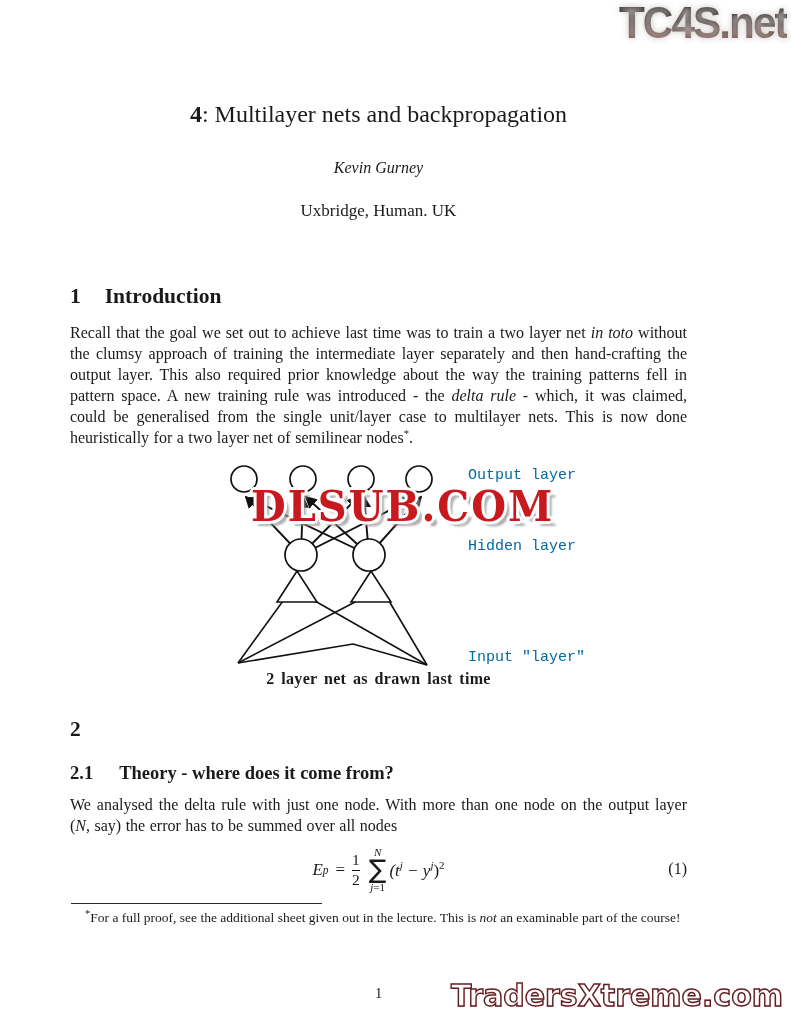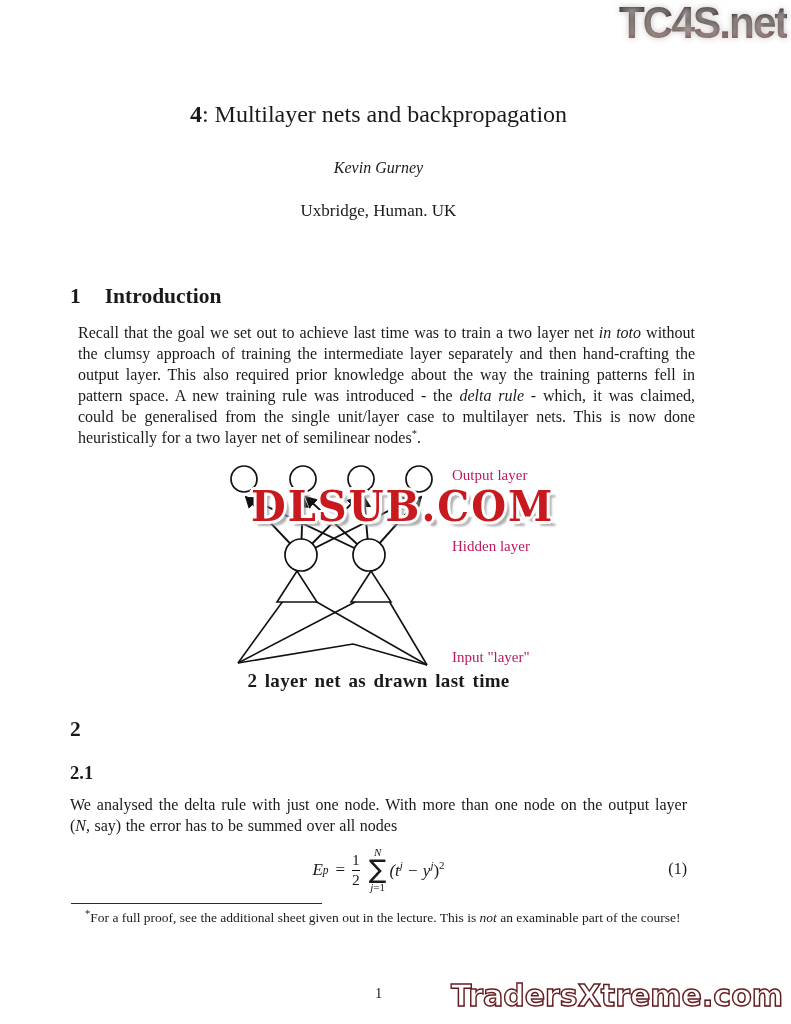--- a/index.html
+++ b/index.html
@@ -49,33 +49,33 @@
   .affiliation{top:200px; text-align:center; font-size:17px; line-height:22px;}
   
   .sec{display:flex; font-weight:bold;}
   .sec-1{top:284px; font-size:21.5px;}
   .sec-2{top:717px; font-size:21.5px;}
   .sec-sub{top:763px; font-size:18.5px;}
   .sec .sec-num{margin-right:24px;}
   .sec-sub .sec-num{margin-right:26px;}
   
   .para{font-size:16px; line-height:20.9px; text-align:justify; word-spacing:0.5px;}
-  .para-intro{top:323px;margin-left:8px;}
+  .para-intro{top:323px;}
   .para-2{top:795px;}
   .sup{font-size:10.5px; vertical-align:super; line-height:0;}
   
   .fig-svg{position:absolute; left:0; top:455px; z-index:1;}
   .fig-label{
-    position:absolute; left:452px; z-index:2;
-    font-family:Liberation Serif, serif; font-size:15px; color:#be185d;
+    position:absolute; left:468px; z-index:2;
+    font-family:Liberation Mono, monospace; font-size:15px; color:#0369a1;
   }
   .fig-label-output{top:467px;}
   .fig-label-hidden{top:538px;}
   .fig-label-input{top:649px;}
-  .fig-caption{top:670px; text-align:center; font-weight:bold; font-size:19px;
+  .fig-caption{top:670px; text-align:center; font-weight:bold; font-size:16px;
     letter-spacing:0.3px; word-spacing:2.5px;}
   
   .equation{top:841px; height:58px; display:flex; align-items:center; justify-content:center; font-size:17px;}
   .mvar{font-style:italic;}
   .msub{font-size:11.5px; font-style:italic; vertical-align:-4px;}
   .meq{margin:0 7px;}
   .frac{display:inline-flex; flex-direction:column; align-items:center; font-size:15.5px; line-height:1.05; margin-right:6px;}
   .frac-bar{border-top:1.4px solid #111; width:100%; margin:1px 0; height:0;}
   .bigsum{display:inline-flex; flex-direction:column; align-items:center; line-height:1; margin:0 3px;}
   .bigsum .lim{font-size:11px;}
@@ -157,20 +157,21 @@
   <div class="fig-label fig-label-output">Output layer</div>
   <div class="fig-label fig-label-hidden">Hidden layer</div>
   <div class="fig-label fig-label-input">Input "layer"</div>
   <div class="col fig-caption">2 layer net as drawn last time</div>
 
   <div class="col sec sec-2">
     <span class="sec-num">2</span>
   </div>
   <div class="col sec sec-sub">
     <span class="sec-num">2.1</span>
+    <span>Theory - where does it come from?</span>
   </div>
   <div class="col para para-2">
     <span>We analysed the delta rule with just one node. With more than one node on the output layer (</span><i>N</i><span>, say) the error has to be summed over all nodes</span>
   </div>
 
   <div class="col equation">
     <span class="mvar">E</span>
       <span class="msub">p</span>
     <span class="meq">=</span>
     <span class="frac">

